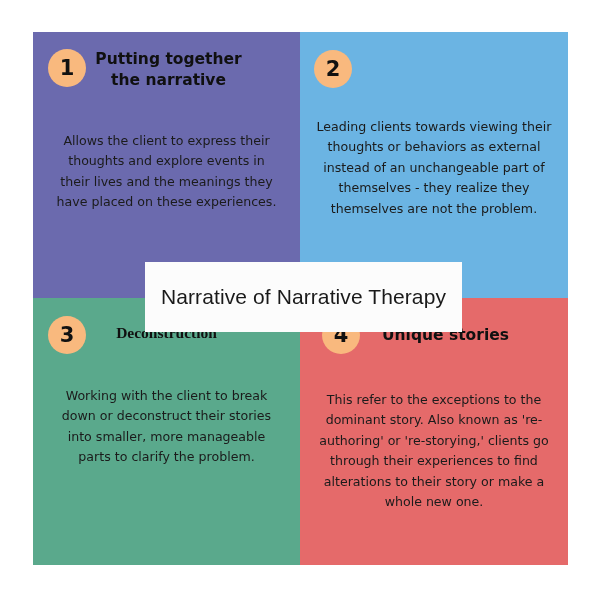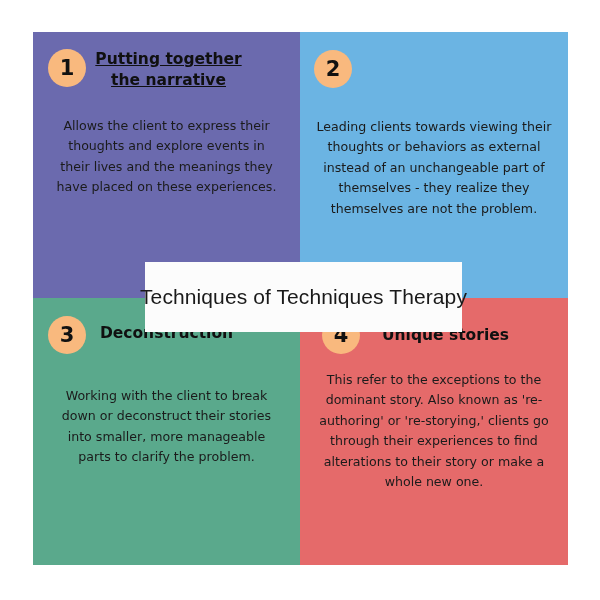--- a/index.html
+++ b/index.html
@@ -81,25 +81,24 @@
   }
   #quad-1 .badge {
     position: absolute;
     left: 15px;
     top: 17px;
   }
   #quad-1 .q-title {
     width: 180px;
     margin: 0 auto;
     padding-left: 18px;
-    text-decoration: underline;
   }
   #quad-1 .q-body {
     width: 222px;
-    margin: 25px auto 0 auto;
+    margin: 40px auto 0 auto;
   }
 
   
   #quad-2 { background: #6bb4e3; }
   #quad-2 .quad-head {
     padding-top: 18px;
     justify-content: flex-start;
     padding-left: 14px;
     gap: 9px;
     align-items: center;
@@ -119,39 +118,40 @@
   #quad-3 .badge {
     position: absolute;
     left: 15px;
     top: 18px;
   }
   #quad-3 .q-title {
     width: 190px;
     margin: 0 auto;
     padding-left: 14px;
     padding-top: 7px;
+    font-family: Liberation Serif, serif;
   }
   #quad-3 .q-body {
     width: 210px;
     margin: 42px auto 0 auto;
   }
 
   
   #quad-4 { background: #e56a6a; }
   #quad-4 .quad-head {
     padding-top: 18px;
     justify-content: flex-start;
     padding-left: 22px;
     gap: 22px;
     align-items: center;
   }
   #quad-4 .q-title { text-align: left; }
   #quad-4 .q-body {
     width: 236px;
-    margin: 16px auto 0 auto;
+    margin: 36px auto 0 auto;
   }
 
   
   #center-band {
     position: absolute;
     left: 145px;
     top: 262px;
     width: 317px;
     height: 70px;
     background: #fcfcfc;
@@ -214,18 +214,18 @@
       <div class="quad-head">
         <div class="badge">4</div>
         <div class="q-title">Unique stories</div>
       </div>
       <div class="q-body">This refer to the exceptions to the dominant story. Also known as 're-authoring' or 're-storying,' clients go through their experiences to find alterations to their story or make a whole new one.</div>
     </div>
 
   </div>
 
   <div id="center-band">
-    <div id="center-title">Techniques of Techniques Therapy</div>
+    <div id="center-title">Narrative of Narrative Therapy</div>
   </div>
 
   <div id="watermark"></div>
 
 </div>
 
 </body></html>

